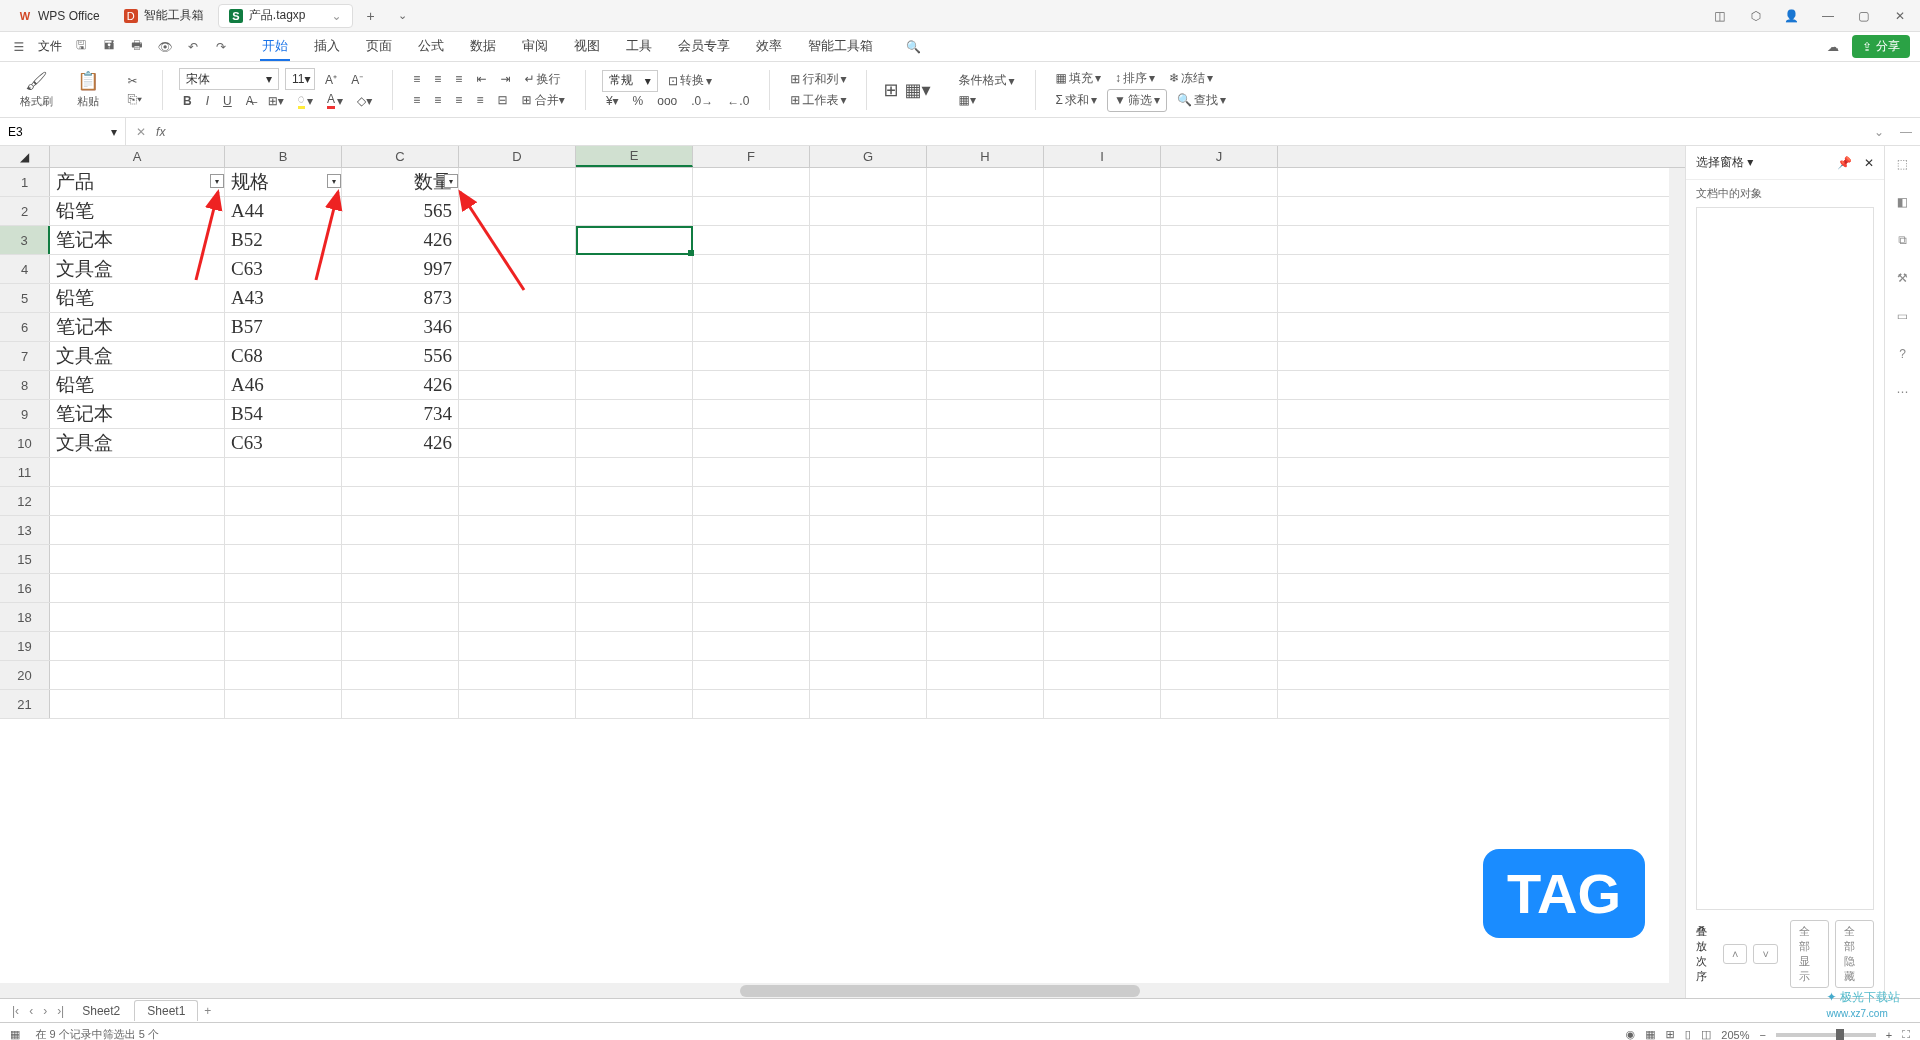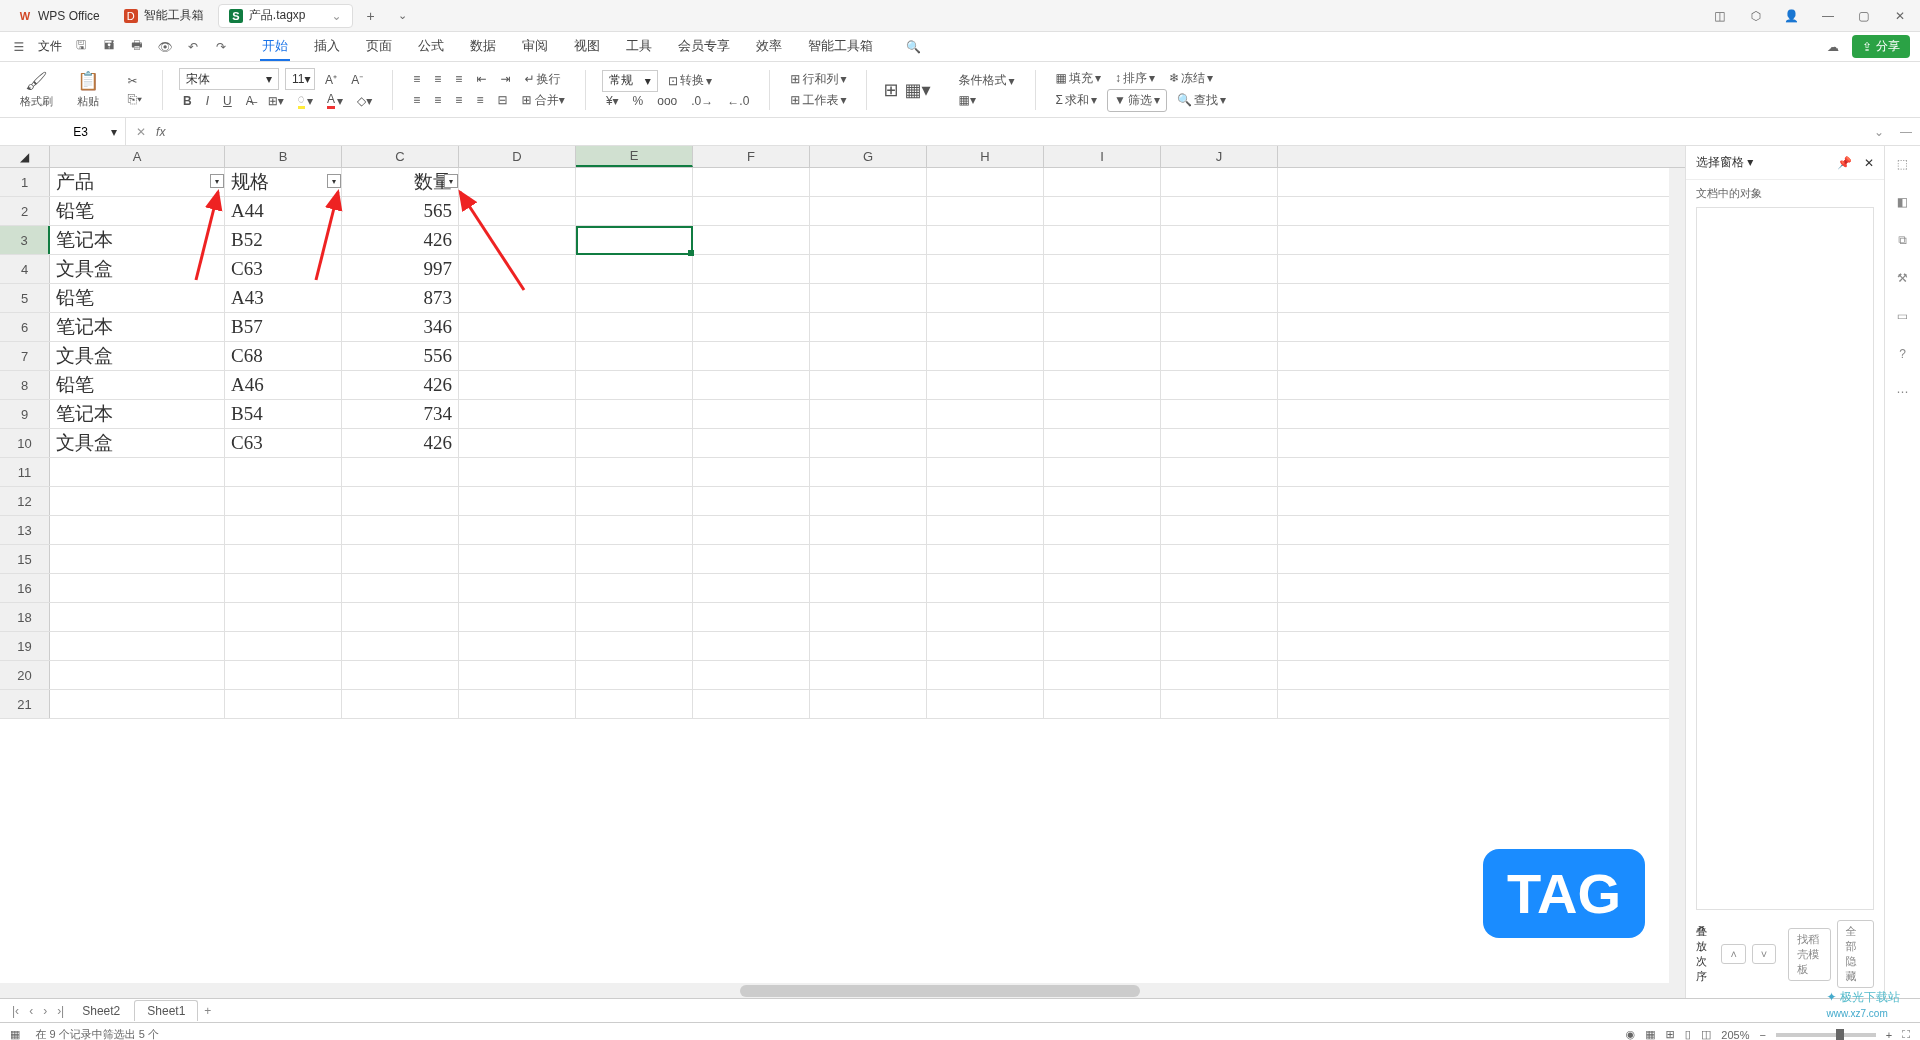--- a/index.html
+++ b/index.html
@@ -30,21 +30,21 @@
 .rsep { width: 1px; height: 40px; background: #e0e0e0; }
 .rbtn { padding: 2px 4px; color: #555; font-size: 12px; display: flex; align-items: center; gap: 2px; }
 .rbtn-lg { display: flex; flex-direction: column; align-items: center; gap: 2px; font-size: 11px; color: #555; }
 .rbtn-lg .ico { font-size: 18px; }
 .font-sel { border: 1px solid #ccc; height: 22px; padding: 0 6px; font-size: 12px; display: flex; align-items: center; background: #fff; }
 .font-name { width: 100px; }
 .font-size { width: 30px; }
 .ico { display: inline-flex; align-items: center; justify-content: center; }
 .namebox-row { height: 28px; display: flex; align-items: center; border-bottom: 1px solid #e0e0e0; }
 .namebox { width: 126px; border-right: 1px solid #e0e0e0; height: 100%; display: flex; align-items: center; padding: 0 8px; justify-content: space-between; }
-.namebox input { border: none; width: 80px; font-size: 12px; outline: none; text-align: right; }
+.namebox input { border: none; width: 80px; font-size: 12px; outline: none; text-align: left; }
 .fx-area { display: flex; align-items: center; gap: 10px; padding: 0 10px; flex: 1; }
 .fx-area .fxlabel { font-style: italic; color: #666; }
 .main-area { display: flex; height: 852px; }
 .sheet-area { flex: 1; position: relative; overflow: hidden; }
 .right-panel { width: 235px; border-left: 1px solid #e0e0e0; display: flex; }
 .panel-content { flex: 1; display: flex; flex-direction: column; }
 .panel-header { padding: 8px 10px; display: flex; align-items: center; justify-content: space-between; font-size: 12px; border-bottom: 1px solid #eee; }
 .panel-sub { padding: 6px 10px; font-size: 11px; color: #666; }
 .panel-body { flex: 1; border: 1px solid #e0e0e0; margin: 0 10px; }
 .panel-footer { padding: 10px; display: flex; align-items: center; gap: 6px; font-size: 11px; }
@@ -600,21 +600,21 @@
           <span style="margin-left:8px">✕</span>
         </span>
       </div>
       <div class="panel-sub">文档中的对象</div>
       <div class="panel-body"></div>
       <div class="panel-footer">
         <span>叠放次序</span>
         <span class="fbtn">˄</span>
         <span class="fbtn">˅</span>
         <span style="flex:1"></span>
-        <span class="fbtn">找稻壳模板</span>
+        <span class="fbtn">全部显示</span>
         <span class="fbtn">全部隐藏</span>
       </div>
     </div>
     <div class="side-icons">
       <span class="sico">⬚</span>
       <span class="sico">◧</span>
       <span class="sico">⧉</span>
       <span class="sico">⚒</span>
       <span class="sico">▭</span>
       <span class="sico">?</span>

